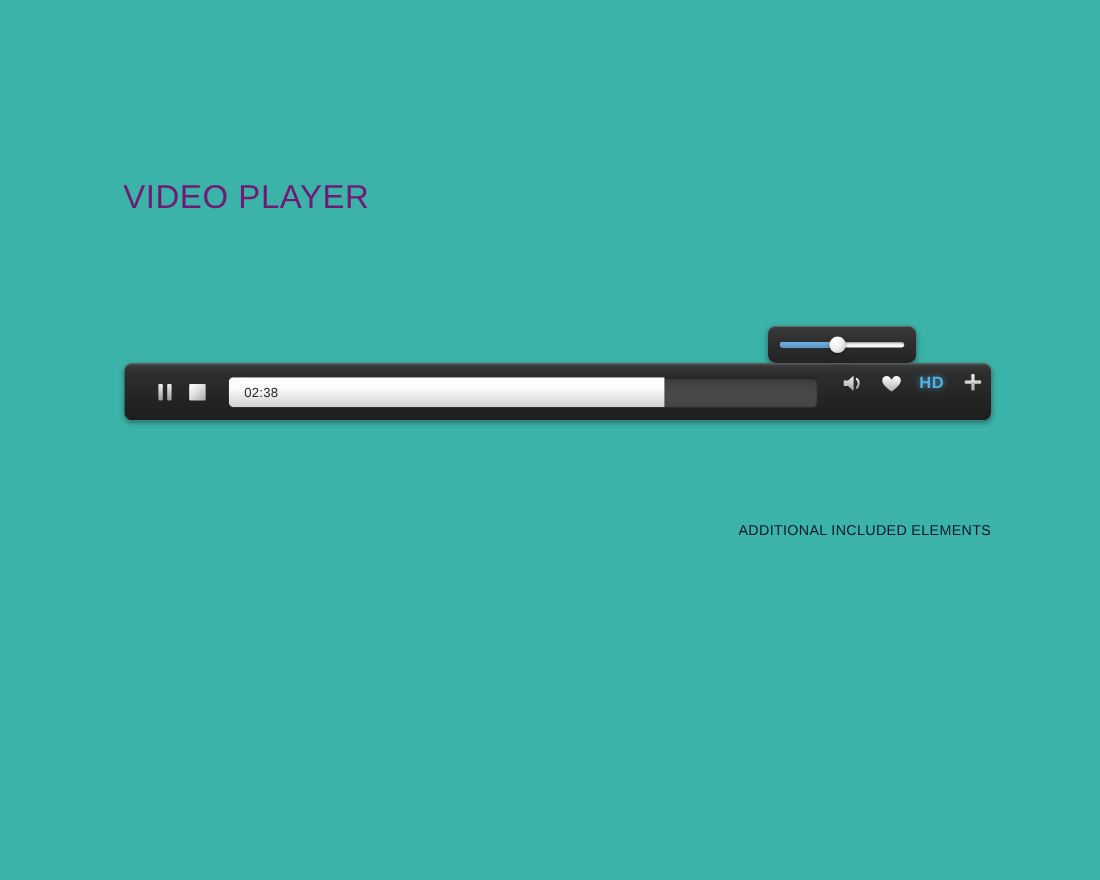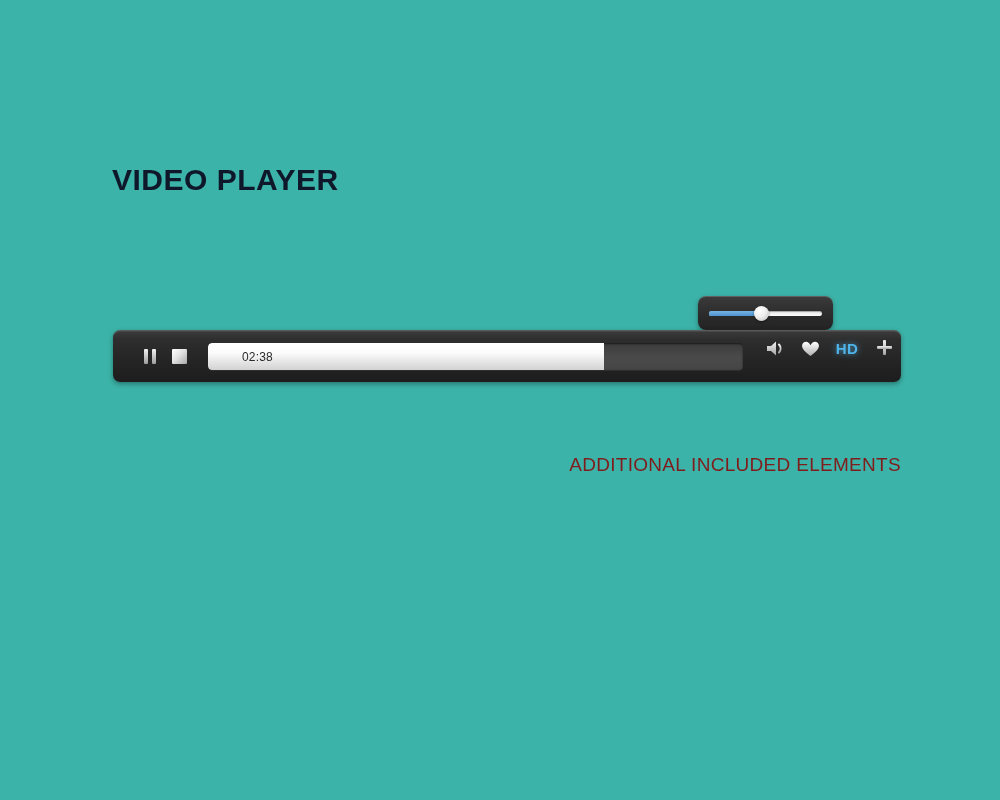--- a/index.html
+++ b/index.html
@@ -8,26 +8,26 @@
     background: #3cb3a8;
     font-family: "Liberation Sans", sans-serif;
     overflow: hidden;
   }
   .stage { position: relative; width: 1000px; height: 800px; }
 
   
   .page-title {
     position: absolute; left: 112px; top: 163px;
     font-size: 30px; letter-spacing: 0.5px;
-    color: #0f172a; font-weight: 700; white-space: nowrap;
+    color: #701a75; font-weight: 400; white-space: nowrap;
   }
   .section-title {
-    position: absolute; right: 99px; top: 454px;
-    font-size: 19px; letter-spacing: 0.3px;
-    color: #7f1d1d; font-weight: 400; white-space: nowrap;
+    position: absolute; right: 99px; top: 474px;
+    font-size: 13px; letter-spacing: 0.3px;
+    color: #0f172a; font-weight: 400; white-space: nowrap;
   }
 
   
   .player-bar {
     position: absolute; left: 113px; top: 330px;
     width: 788px; height: 52px;
     border-radius: 7px;
     background: linear-gradient(to bottom, #3b3b3b 0%, #2e2e2e 16%, #242424 60%, #1d1d1d 100%);
     border-top: 1px solid #5a5a5a;
     box-shadow: 0 2px 5px rgba(0,0,0,0.35), inset 0 1px 0 rgba(255,255,255,0.07);
@@ -161,21 +161,21 @@
         <span></span>
           <span></span>
       </span>
     </div>
 
     <div class="ctrl-btn btn-stop">
       <span class="stop-glyph"></span>
     </div>
 
     <div class="progress-wrap">
-      <div class="progress-fill" style="width: 74%; padding-left: 20px;">
+      <div class="progress-fill" style="width: 74%;">
         <span class="progress-time">02:38</span>
       </div>
     </div>
 
     <div class="right-icons">
 
       <div class="ricon">
         <svg width="20" height="17" viewBox="0 0 20 17">
           <defs>
             <linearGradient id="spk" x1="0" y1="0" x2="0" y2="1">

